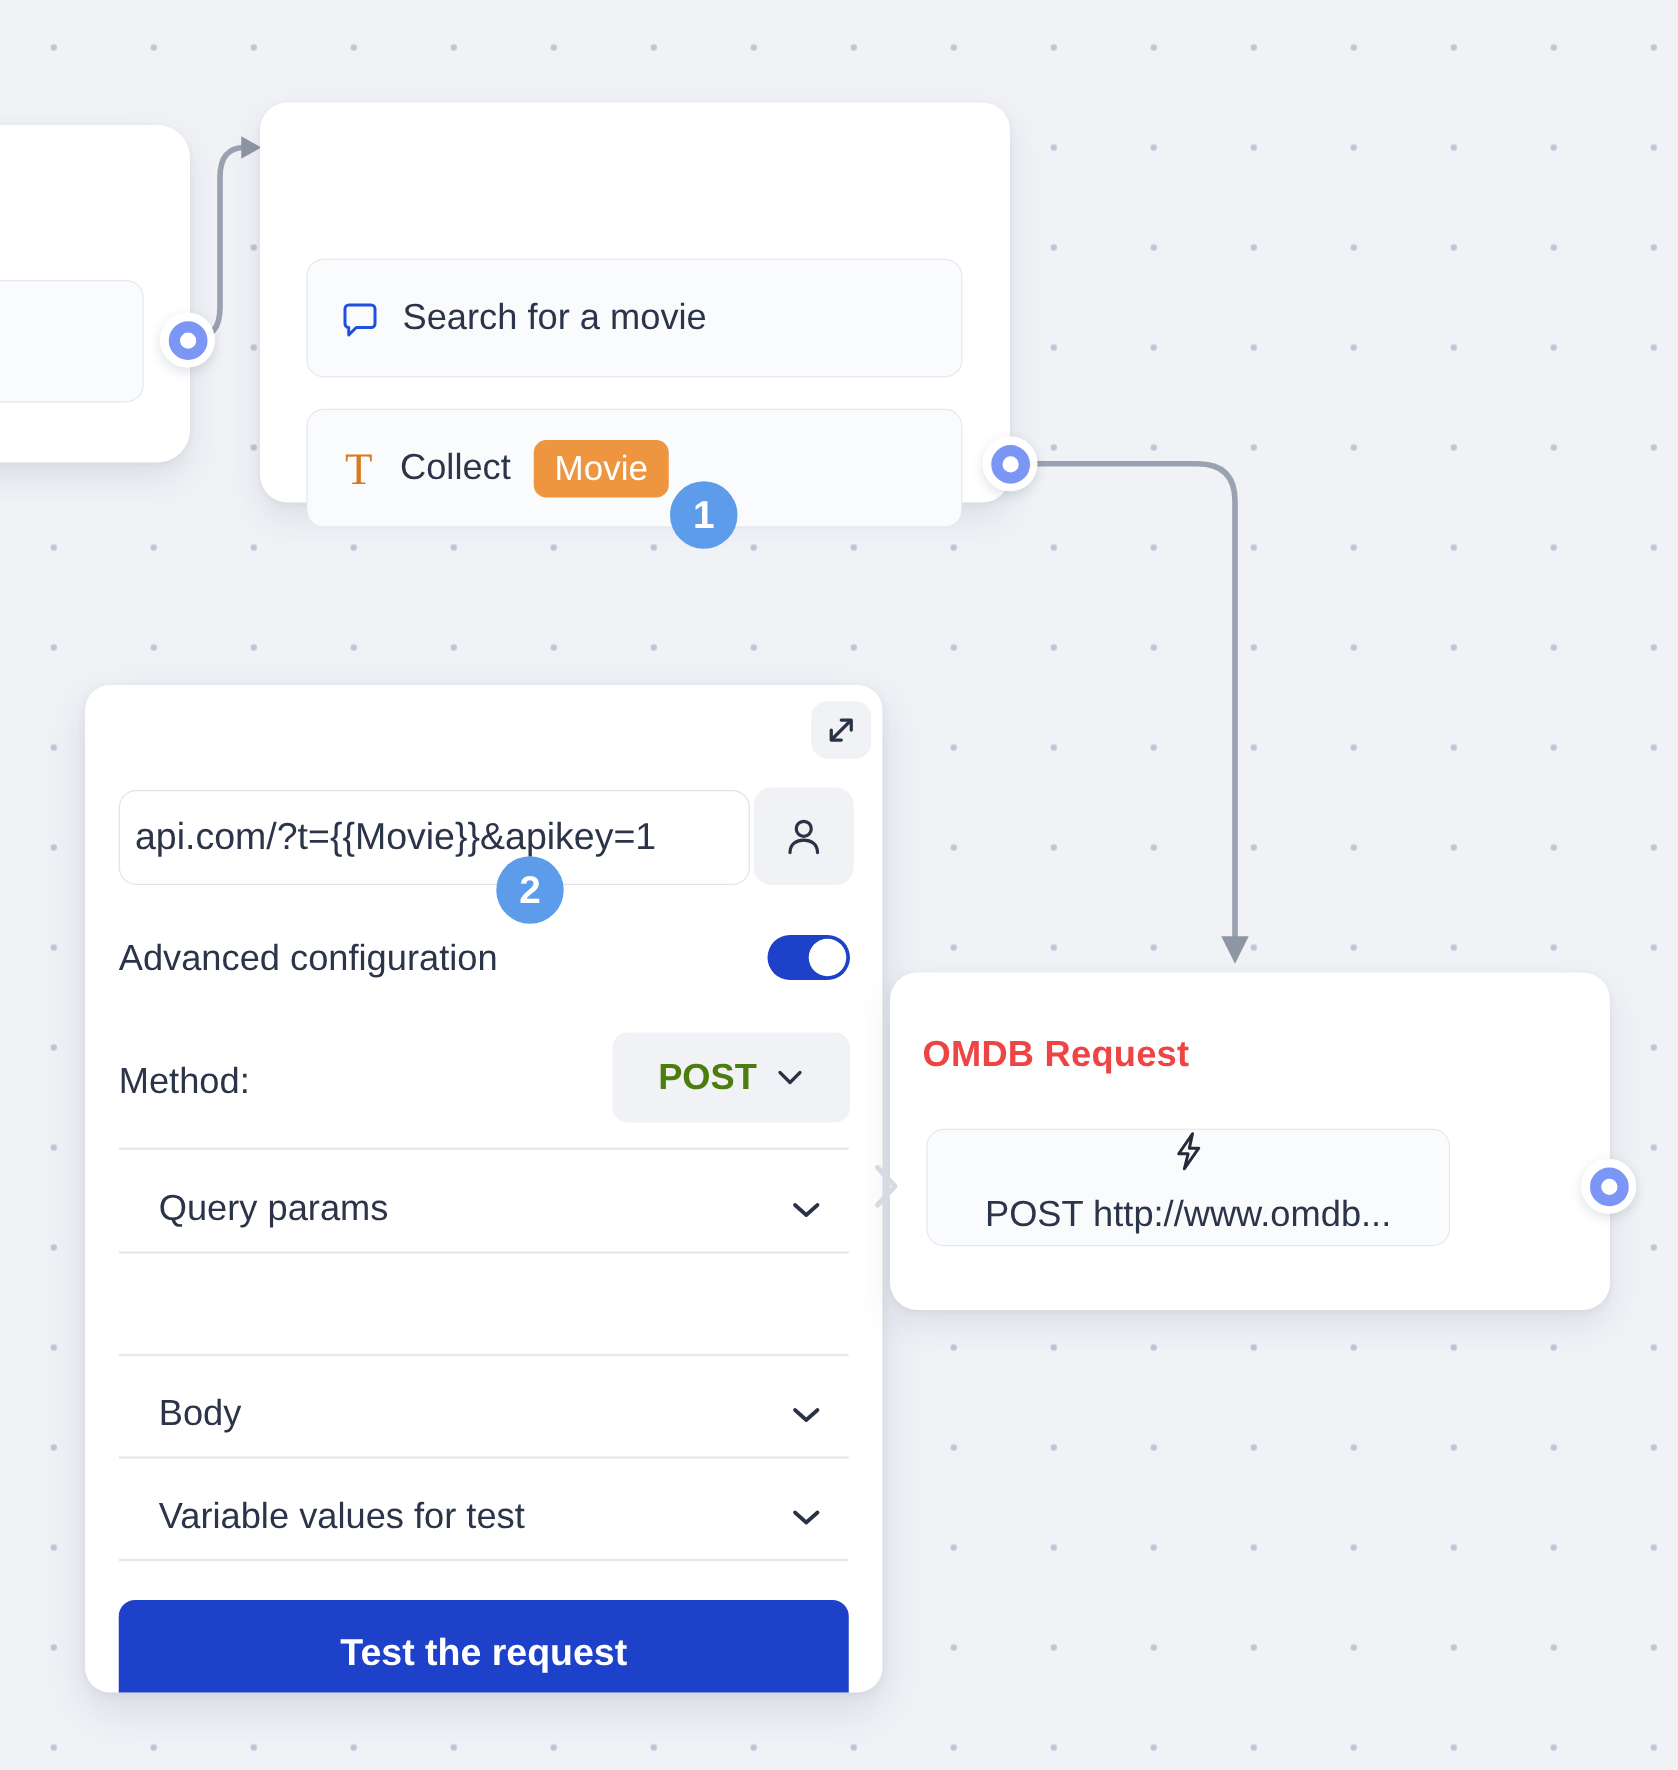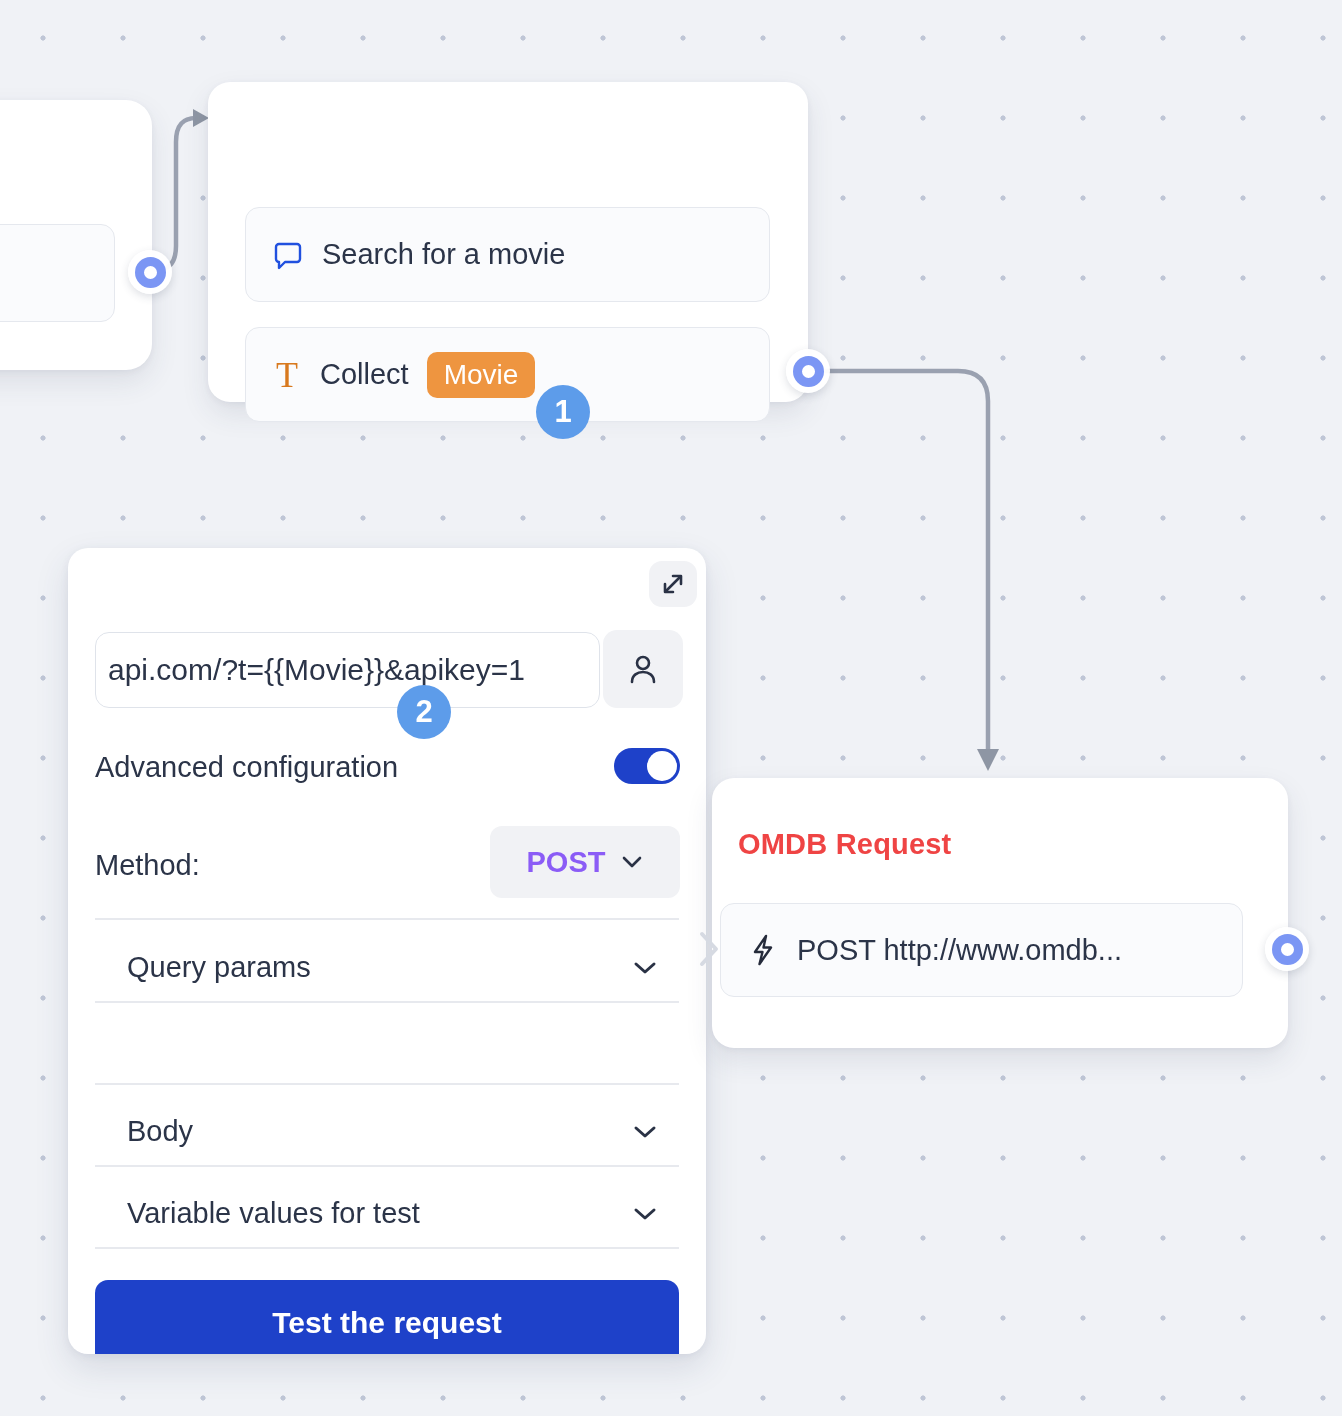--- a/index.html
+++ b/index.html
@@ -65,21 +65,21 @@
   .url-text{font-size:30px;color:#2b3448;white-space:nowrap;margin-left:-10px;}
   .panel-label{position:absolute;font-size:29px;color:#2b3448;}
   .toggle{
     position:absolute;width:66px;height:36px;border-radius:18px;background:#1e41c9;cursor:pointer;
   }
   .toggle .knob{position:absolute;right:3px;top:3px;width:30px;height:30px;border-radius:50%;background:#fff;}
   .method-select{
     position:absolute;box-sizing:border-box;background:#f1f2f5;border-radius:12px;cursor:pointer;
     display:flex;align-items:center;justify-content:center;gap:16px;
   }
-  .method-select span{font-size:29px;font-weight:700;color:#8b5cf6;}
+  .method-select span{font-size:29px;font-weight:700;color:#4d7c0f;}
   .divider{position:absolute;left:27px;width:584px;height:1.5px;background:#e7e9ee;}
   .section{
     position:absolute;left:0;width:638px;height:82px;box-sizing:border-box;cursor:pointer;
     display:flex;align-items:center;justify-content:space-between;padding:15px 48px 0 59px;
   }
   .section span{font-size:29px;color:#2b3448;}
   .test-btn{
     position:absolute;left:27px;top:732px;width:584px;height:86px;border:none;cursor:pointer;
     background:#1e41c9;border-radius:13px;color:#fff;font-size:30px;font-weight:700;
     font-family:inherit;display:flex;align-items:center;justify-content:center;
@@ -181,21 +181,21 @@
       </svg>
     </div>
     <div class="divider" style="top:699px;"></div>
 
     <button class="test-btn">Test the request</button>
   </div>
   <div class="num-badge" style="left:397px;top:685px;">2</div>
 
   <div class="card" style="left:712px;top:778px;width:576px;height:270px;">
     <div class="card-title" style="left:26px;top:50px;font-size:29px;">OMDB Request</div>
-    <div class="node-row" style="left:8px;top:125px;width:523px;height:94px;">
+    <div class="node-row" style="left:29px;top:125px;width:419px;height:94px;flex-direction:column;">
       <span class="row-icon">
         <svg width="30" height="34" viewBox="0 0 30 34">
           <path d="M18 3 L7 19 h7.5 L11.5 31 L23 14.5 h-7.5 z" fill="none" stroke="#252b3b" stroke-width="2.4" stroke-linejoin="round"></path>
         </svg>
       </span>
       <span class="row-label">POST http://www.omdb...</span>
     </div>
   </div>
   <svg class="notch" style="left:696px;top:928px;" width="26" height="42" viewBox="0 0 26 42">
     <polyline points="6,6 20,21 6,36" fill="none" stroke="#d6dae2" stroke-width="4" stroke-linecap="round" stroke-linejoin="round"></polyline>

